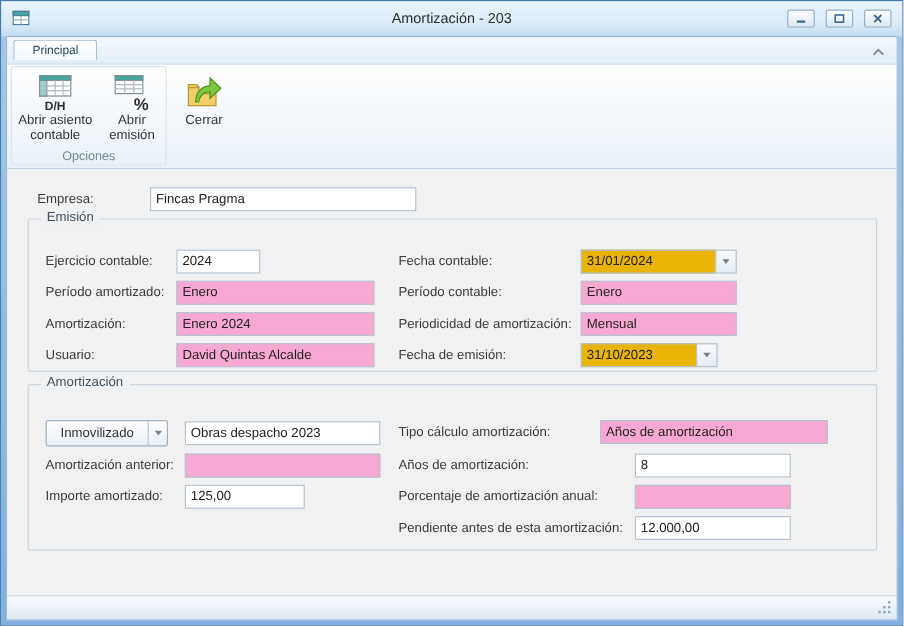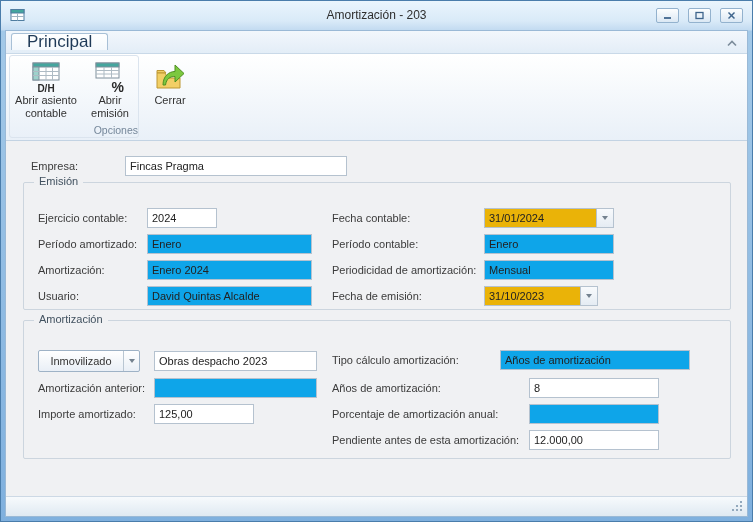--- a/index.html
+++ b/index.html
@@ -25,43 +25,43 @@
   
   .client{ position:absolute; left:4px; right:4px; top:29px; bottom:4px;
            background:#f0f1f3; border:1px solid #9ab9d6; }
 
   
   .tabrow{ position:absolute; left:0; right:0; top:0; height:23px;
            background:linear-gradient(#f2f7fc,#e3edf7); border-bottom:1px solid #c9d9e8; }
   .tab{ position:absolute; left:5px; top:2px; height:17px; padding:0 15px;
         background:linear-gradient(#ffffff,#f3f8fc);
         border:1px solid #a8c0d6; border-bottom:none; border-radius:3px 3px 0 0;
-        font-size:17px; color:#1f3a57; display:flex; align-items:center; }
+        font-size:10px; color:#1f3a57; display:flex; align-items:center; }
   .collapse-btn{ position:absolute; right:8px; top:6px; width:14px; height:12px;
                  display:flex; align-items:center; justify-content:center; }
 
   
   .ribbon{ position:absolute; left:0; right:0; top:23px; height:87px;
            background:linear-gradient(#ffffff,#f3f7fb 55%,#e9f0f8);
            border-bottom:1px solid #c3d3e3; }
   .rgroup{ position:absolute; left:3px; top:1px; width:130px; height:83px;
            border:1px solid #dbe4ee; border-radius:3px; }
-  .rgroup-caption{ position:absolute; bottom:1px; left:0; right:0; text-align:right;
+  .rgroup-caption{ position:absolute; bottom:1px; left:0; right:0; text-align:center;
                    font-size:10.5px; color:#75879a; }
   .rbtn{ position:absolute; top:3px; height:72px; display:flex; flex-direction:column;
          align-items:center; padding-top:4px; border-radius:3px; cursor:default; }
   .ricon{ width:32px; height:32px; margin-bottom:1px; }
   .rlabel{ font-size:11px; line-height:13px; color:#333; text-align:center; }
 
   
   .form{ position:absolute; left:0; right:0; top:110px; bottom:20px; background:#f0f1f3; }
   .lbl{ position:absolute; font-size:11px; color:#3b3b3b; white-space:nowrap; }
   .field{ position:absolute; height:20px; border:1px solid #b5c2cf; background:#fff;
           font:11px "Liberation Sans","DejaVu Sans",sans-serif; padding:0 4px; color:#222; outline:none; }
-  .field.ro{ background:#0ea5e9; }
+  .field.ro{ background:#f9a8d4; }
   .group{ position:absolute; border:1px solid #ccd5de; border-radius:2px; }
   .gcap{ position:absolute; top:-8px; left:10px; background:#f0f1f3; padding:0 5px;
          font-size:11px; color:#41515f; }
   .combo{ position:absolute; height:20px; display:flex; }
   .combo input{ height:20px; border:1px solid #b5c2cf; border-right:none; background:#eab308;
                 font:11px "Liberation Sans","DejaVu Sans",sans-serif; padding:0 4px; color:#222; outline:none; }
   .ddbtn{ width:18px; height:20px; border:1px solid #b5c2cf;
           background:linear-gradient(#f8fafc,#e5ecf3);
           display:flex; align-items:center; justify-content:center; cursor:default; }
   .tri{ width:0; height:0; border-left:3.5px solid transparent; border-right:3.5px solid transparent;

